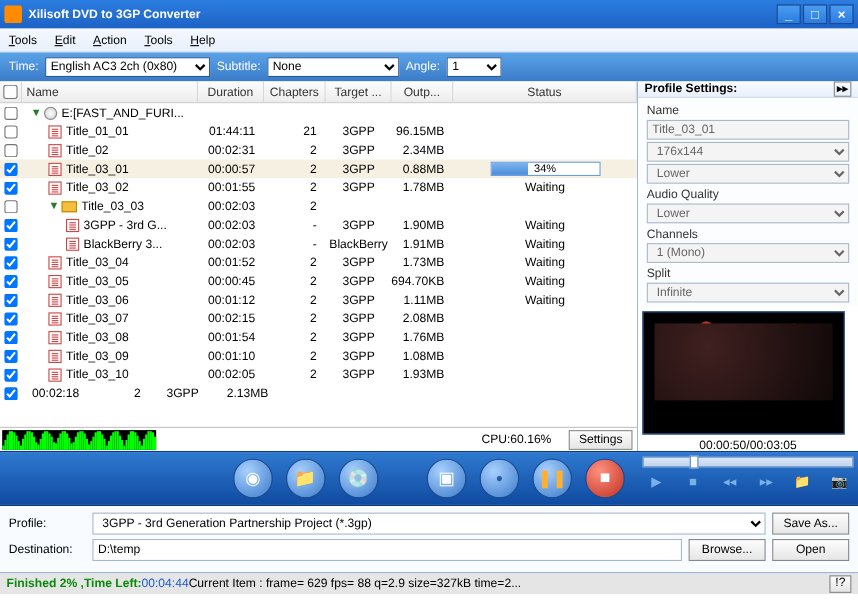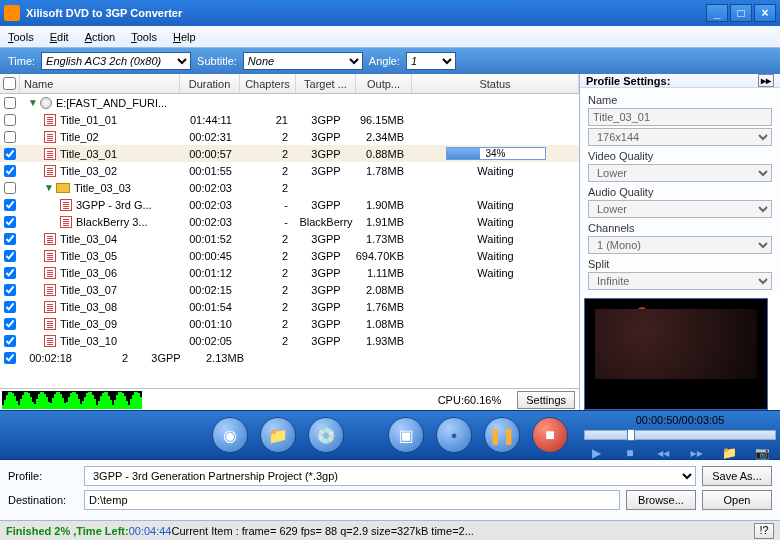--- a/index.html
+++ b/index.html
@@ -9,21 +9,21 @@
 .titlebar .logo { width: 16px; height: 16px; background: #ff8c00; border-radius: 2px; margin-right: 6px; }
 .titlebar .title { flex: 1; font-weight: bold; }
 .titlebar .winbtns { display: flex; gap: 2px; }
 .titlebar .winbtn { width: 22px; height: 18px; background: linear-gradient(#4a9cf0,#2b7de0); border: 1px solid #1a4a90; display: flex; align-items: center; justify-content: center; color: #fff; font-weight: bold; font-size: 12px; }
 
 .menubar { height: 22px; background: linear-gradient(#f5f9ff,#e8f0fc); border-bottom: 1px solid #9cb8dc; display: flex; align-items: center; padding: 0 8px; gap: 16px; }
 .menubar span { text-decoration: underline; text-decoration-color: transparent; }
 .menubar span::first-letter { text-decoration: underline; }
 
 .optbar { height: 26px; background: linear-gradient(#5aa3e8,#3a7bc8); display: flex; align-items: center; padding: 0 8px; gap: 6px; color: #fff; }
-.optbar select { height: 18px; font-size: 11px; background: #fff; border: 1px solid #2a5a9a; font-style: italic; }
+.optbar select { height: 18px; font-size: 11px; background: #fff; border: 1px solid #2a5a9a; }
 
 .main { display: flex; height: 336px; }
 .tablewrap { flex: 1; display: flex; flex-direction: column; border-right: 1px solid #9cb8dc; }
 .thead { height: 20px; background: linear-gradient(#fdfdfd,#ececec); border-bottom: 1px solid #c0c0c0; display: flex; }
 .thead > div { border-right: 1px solid #d8d8d8; display: flex; align-items: center; justify-content: center; font-size: 11px; color: #333; }
 .col-ck { width: 20px; }
 .col-name { width: 160px; justify-content: flex-start !important; padding-left: 4px; }
 .col-dur { width: 60px; }
 .col-ch { width: 56px; }
 .col-tgt { width: 60px; }
@@ -458,21 +458,20 @@
 
   <div class="side">
     <div class="side-head">
       <span>Profile Settings:</span>
       <span class="exp">▸▸</span>
     </div>
     <div class="side-body">
       <label>Name</label>
       <input value="Title_03_01" style="">
       <select><option>176x144</option></select>
-      <label>Video Quality</label>
       <select><option>Lower</option></select>
       <label>Audio Quality</label>
       <select><option>Lower</option></select>
       <label>Channels</label>
       <select><option>1 (Mono)</option></select>
       <label>Split</label>
       <select><option>Infinite</option></select>
     </div>
     <div class="preview">
       <div class="screen">

